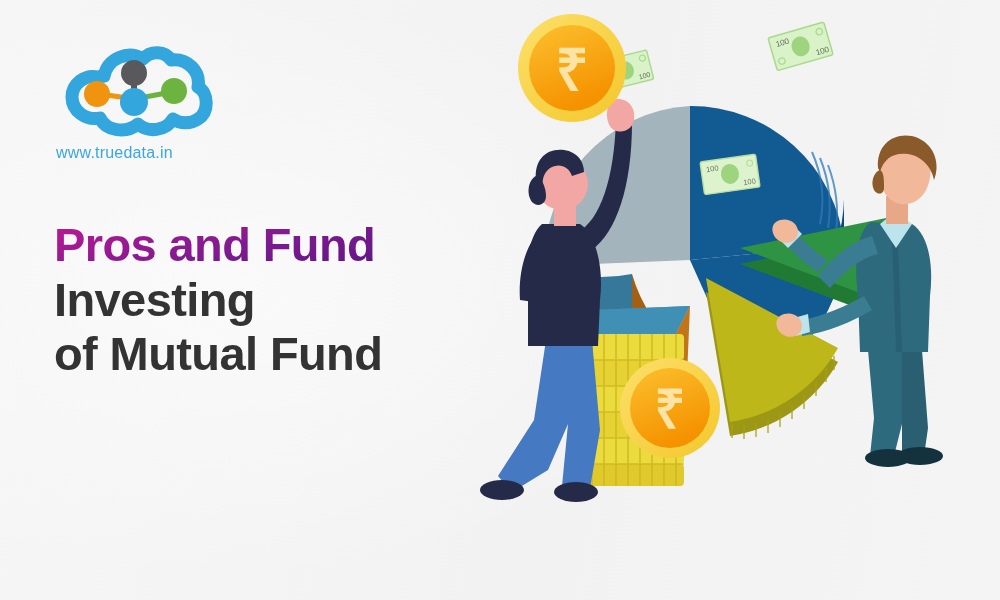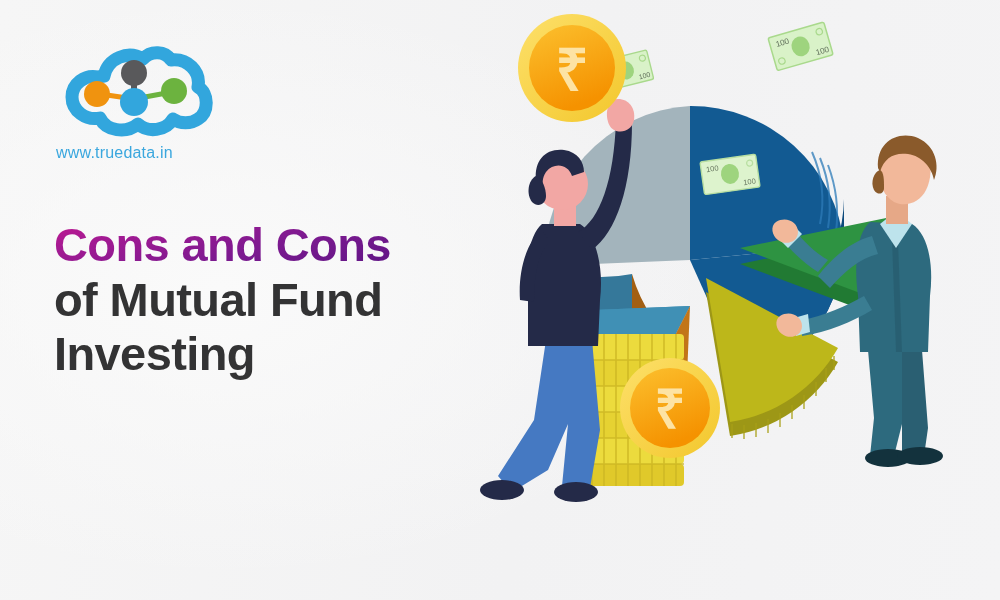--- a/index.html
+++ b/index.html
@@ -121,23 +121,23 @@
       <line x1="82" y1="53" x2="120" y2="46" stroke="#6cb33f" stroke-width="5"></line>
       <circle cx="82" cy="27" r="13" fill="#59595b"></circle>
       <circle cx="45" cy="48" r="13" fill="#f0930f"></circle>
       <circle cx="122" cy="45" r="13" fill="#6cb33f"></circle>
       <circle cx="82" cy="56" r="14" fill="#32a6dd"></circle>
     </svg>
   </div>
   <div class="logo-url">www.truedata.in</div>
 
   <div class="headline">
-    <div class="h-line"><span class="h-accent">Cons and Cons</span></div>
+    <div class="h-line"><span class="h-accent">Pros and Fund</span></div>
+    <div class="h-line h-plain">Investing</div>
     <div class="h-line h-plain">of Mutual Fund</div>
-    <div class="h-line h-plain">Investing</div>
   </div>
 
   <div class="illus">
     <svg width="550" height="600" viewBox="0 0 550 600">
       <defs>
         <linearGradient id="coinG" x1="0" y1="0" x2="0.4" y2="1">
           <stop offset="0" stop-color="#fcc02e"></stop>
             <stop offset="1" stop-color="#f59200"></stop>
         </linearGradient>
         <linearGradient id="rimG" x1="0" y1="0" x2="1" y2="1">

